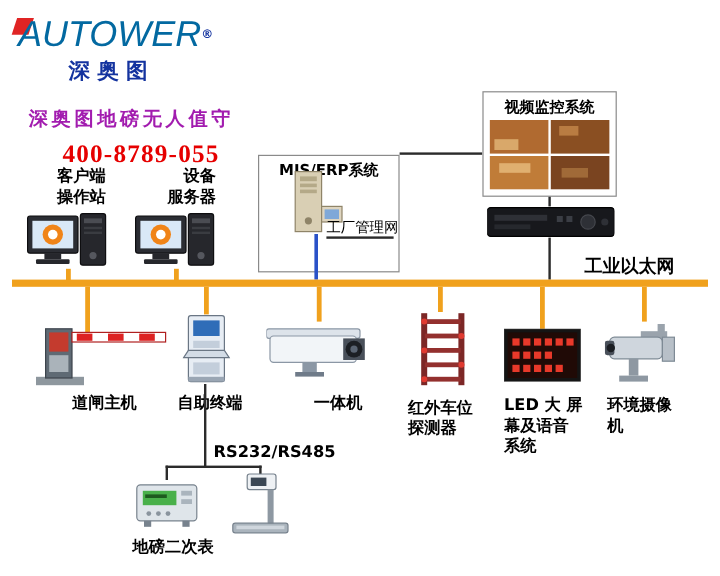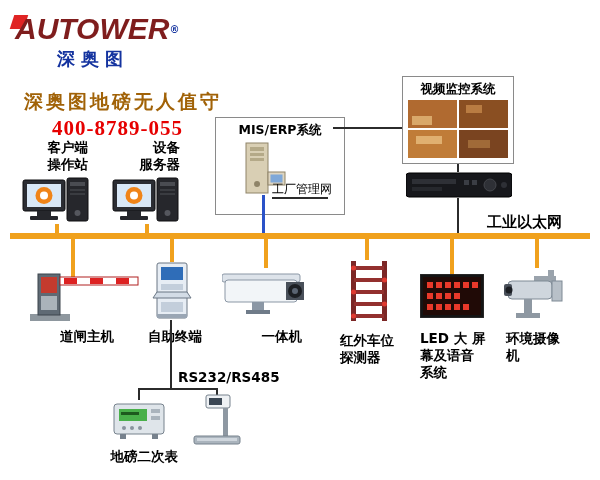--- a/index.html
+++ b/index.html
@@ -10,27 +10,27 @@
   .lbl{font-weight:bold;font-size:13.5px;line-height:17px;text-align:right;white-space:nowrap}
   .lbl.left{text-align:left}
   .boxtitle{font-weight:bold;font-size:12.5px;text-align:center;white-space:nowrap}
   .sysbox{position:absolute;background:#fff;border:1px solid #8a8a8a}
   .hline{position:absolute;background:#2b2b2b;height:2px}
   .vline{position:absolute;background:#2b2b2b;width:2px}
   .oline{position:absolute;background:#f0a11d;width:4px}
   .blueline{position:absolute;background:#2a52c8;width:3px}
   .bus{position:absolute;background:#f0a11d}
   .logo-row{position:relative;display:inline-block}
-  .logo-text{position:relative;z-index:1;font-style:italic;font-weight:bold;font-size:30px;
-             color:#7f1d1d;font-family:"Liberation Sans",sans-serif}
+  .logo-text{position:relative;z-index:1;font-style:italic;font-weight:normal;font-size:30px;
+             color:#0369a1;font-family:"Liberation Sans",sans-serif}
   .logo-reg{position:relative;z-index:1;font-size:10px;color:#14339f;vertical-align:super;font-weight:bold}
   .logo-flag{position:absolute;left:-3px;top:3px;width:14px;height:14px;background:#e02424;
              transform:skewX(-18deg);z-index:0}
   .logo-cn{margin-left:42px;margin-top:1px;font-size:18px;font-weight:bold;color:#14339f;letter-spacing:6px}
-  .headline{font-size:19px;font-weight:bold;color:#a16207;letter-spacing:3px;white-space:nowrap}
+  .headline{font-size:16px;font-weight:bold;color:#a21caf;letter-spacing:3px;white-space:nowrap}
   .phone{font-family:"Liberation Serif",serif;font-size:21px;font-weight:bold;color:#e60000;
          letter-spacing:1px;white-space:nowrap}
   .netlabel{font-weight:bold;font-size:15px;white-space:nowrap}
   .subnet{font-weight:normal;font-size:12px;white-space:nowrap}
 </style>
 </head>
 <body>
 
 <div class="canvas">
 
@@ -81,21 +81,21 @@
       <circle cx="22" cy="18.5" r="8.5" fill="#f08418"></circle>
       <circle cx="22" cy="18.5" r="4" fill="#ffffff"></circle>
       <rect x="15" y="34" width="14" height="5" fill="#26272c"></rect>
       <rect x="8" y="39" width="28" height="4" rx="1" fill="#26272c"></rect>
     </svg>
   </div>
 
   <div class="abs oline" style="left:55px;top:224px;height:10px"></div>
   <div class="abs oline" style="left:145px;top:224px;height:10px"></div>
 
-  <div class="sysbox" style="left:215px;top:117px;width:130px;height:98px">
+  <div class="sysbox" style="left:215px;top:129px;width:118px;height:98px">
     <div class="boxtitle" style="margin-top:4px">MIS/ERP系统</div>
   </div>
   <div class="abs" style="left:230px;top:142px">
     <svg width="56" height="56" viewBox="0 0 56 56">
       <rect x="16" y="1" width="22" height="50" fill="#d9cfb4" stroke="#8f8468"></rect>
       <rect x="20" y="5" width="14" height="4" fill="#b4a988"></rect>
       <rect x="20" y="11" width="14" height="3" fill="#b4a988"></rect>
       <rect x="20" y="16" width="14" height="3" fill="#b4a988"></rect>
       <circle cx="27" cy="42" r="3" fill="#8f8468"></circle>
       <rect x="38" y="30" width="17" height="13" fill="#ded5c0" stroke="#8f8468"></rect>

